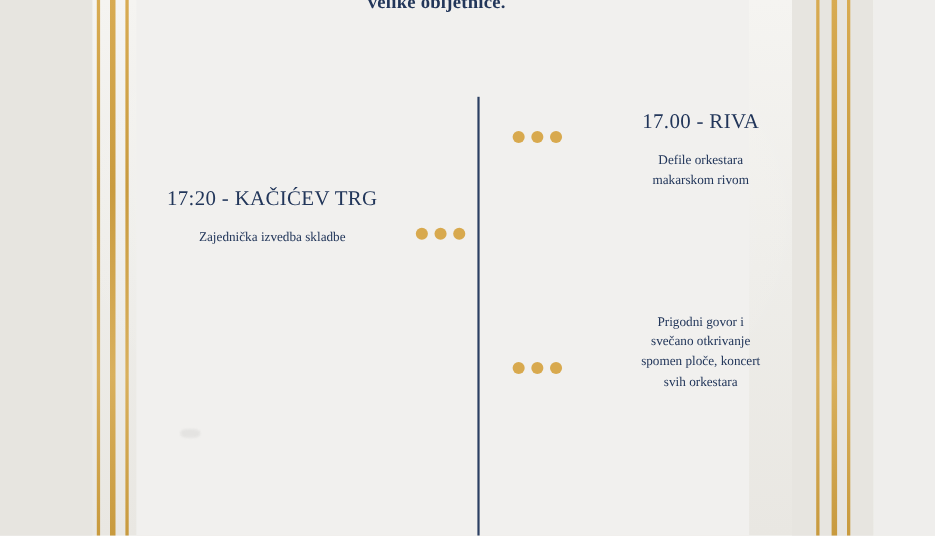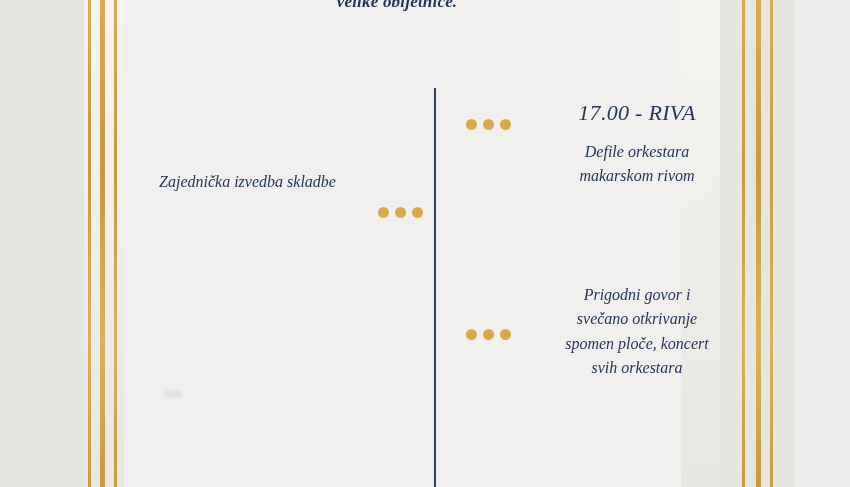--- a/index.html
+++ b/index.html
@@ -12,21 +12,20 @@
     overflow: hidden;
     background: #efeeec;
     font-family: "Liberation Serif", serif;
   }
 
   .poster {
     position: relative;
     width: 794px;
     height: 487px;
     background: #ffffff;
-    font-style: italic;
   }
 
   
   .paper-texture {
     position: absolute;
     inset: 0;
     background:
       radial-gradient(ellipse at 50% 40%, rgba(255,255,255,0.55) 0%, rgba(238,236,232,0.0) 60%),
       linear-gradient(180deg, rgba(245,244,241,1) 0%, rgba(238,237,233,1) 50%, rgba(233,231,226,1) 100%);
     pointer-events: none;
@@ -97,27 +96,27 @@
     height: 11px;
     border-radius: 50%;
     background: #d8a94e;
   }
 
   .entry {
     position: absolute;
     color: #22365a;
   }
   .entry .entry-time {
-    font-size: 22px;
+    font-size: 19px;
     letter-spacing: 0.3px;
     margin-bottom: 14px;
     white-space: pre-line;
   }
   .entry .entry-desc {
-    font-size: 16px;
+    font-size: 12px;
     line-height: 1.52;
     white-space: pre-line;
   }
 
   
   .entry.right {
     text-align: center;
   }
   
   .entry.left {
@@ -168,20 +167,21 @@
     <div class="entry-desc">Defile orkestara
 makarskom rivom</div>
   </div>
 
   <div class="dots" style="left: 378px; top: 207px;">
     <span class="dot"></span>
     <span class="dot"></span>
     <span class="dot"></span>
   </div>
   <div class="entry left" style="left: 125px; top: 170px; width: 245px;">
+    <div class="entry-time">17:20 - KAČIĆEV TRG</div>
     <div class="entry-desc" style="">Zajednička izvedba skladbe</div>
   </div>
 
   <div class="dots" style="left: 466px; top: 329px;">
     <span class="dot"></span>
     <span class="dot"></span>
     <span class="dot"></span>
   </div>
   <div class="entry right" style="left: 512px; top: 283px; width: 250px;">
     <div class="entry-desc">Prigodni govor i

